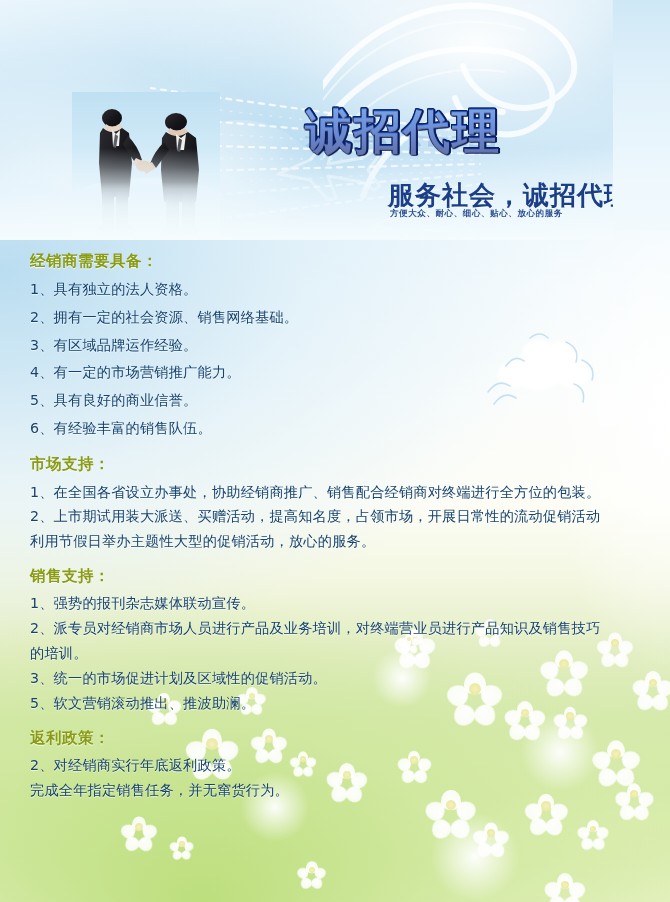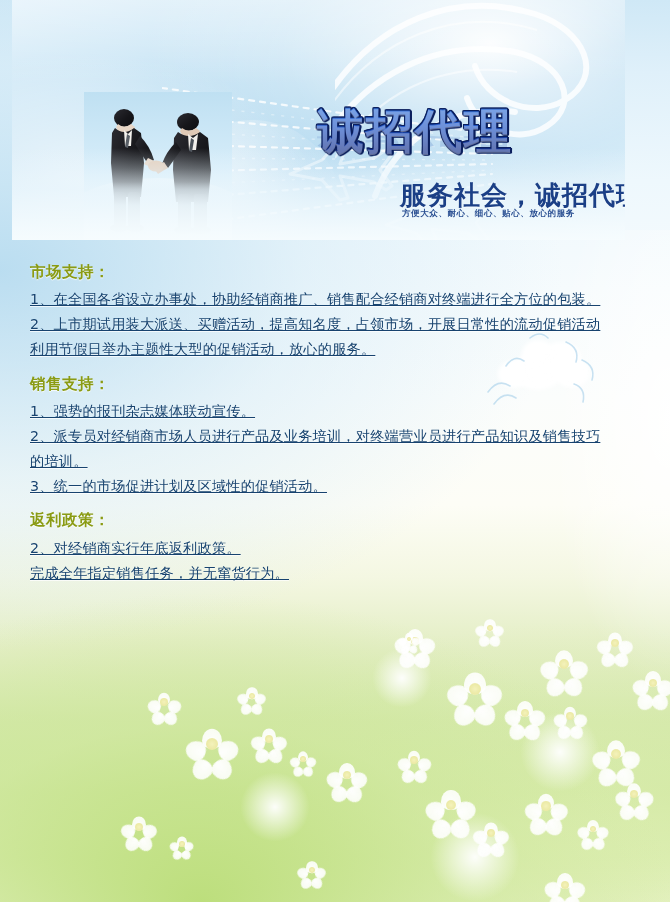--- a/index.html
+++ b/index.html
@@ -91,21 +91,21 @@
     background:radial-gradient(circle, #f4f2bb 0%, #eceaa6 60%, rgba(236,234,166,.5) 100%);
     filter:blur(.6px);
   }
   .glow{
     position:absolute; border-radius:50%;
     background:radial-gradient(circle, rgba(255,255,255,.95) 0%, rgba(255,255,255,0) 70%);
   }
 
   
   .banner{
-    position:absolute; left:12px; top:0; width:613px; height:240px;
+    position:absolute; left:0; top:0; width:613px; height:240px;
     overflow:hidden;
     background:
       radial-gradient(85% 120% at 78% 18%, rgba(255,255,255,.95) 0%, rgba(255,255,255,.25) 40%, rgba(255,255,255,0) 66%),
       radial-gradient(60% 90% at 12% 78%, rgba(255,255,255,.75) 0%, rgba(255,255,255,0) 62%),
       linear-gradient(155deg, #dff0fa 0%, #cde7f6 22%, #b6dbf0 46%, #a9d4ee 62%, #c6e4f5 82%, #edf7fc 100%);
   }
   .banner-sheen{
     position:absolute; left:0; top:0; width:100%; height:100%;
     background:linear-gradient(to bottom, rgba(255,255,255,.35) 0%, rgba(255,255,255,0) 35%, rgba(255,255,255,0) 70%, rgba(255,255,255,.45) 100%);
   }
@@ -183,21 +183,21 @@
   }
   .sec-title.sp-top{ margin-top:11px; }
   .item{
     font-size:14.2px;
     color:#17436f;
     letter-spacing:.2px;
     line-height:1.95;
     text-shadow:0 1px 1px rgba(255,255,255,.7);
     white-space:nowrap;
   }
-  .item.tight{ line-height:1.75;text-decoration:underline; }
+  .item.tight{ line-height:1.75; }
 </style>
 </head>
 <body>
 
 <div class="poster">
 
   <div class="bg-base"></div>
   <div class="bg-green-right"></div>
   <div class="bg-white-right"></div>
 
@@ -541,34 +541,44 @@
     <div class="banner-floor"></div>
 
     <div class="headline-reflection">诚招代理</div>
     <h1 class="headline">诚招代理</h1>
     <h2 class="subhead">服务社会，诚招代理</h2>
     <p class="tagline">方便大众、耐心、细心、贴心、放心的服务</p>
   </div>
 
   <div class="content">
 
+    <section class="section">
+      <h3 class="sec-title">经销商需要具备：</h3>
+      <p class="item">1、具有独立的法人资格。</p>
+      <p class="item">2、拥有一定的社会资源、销售网络基础。</p>
+      <p class="item">3、有区域品牌运作经验。</p>
+      <p class="item">4、有一定的市场营销推广能力。</p>
+      <p class="item">5、具有良好的商业信誉。</p>
+      <p class="item">6、有经验丰富的销售队伍。</p>
+    </section>
 
     <section class="section">
       <h3 class="sec-title sp-top">市场支持：</h3>
       <p class="item tight">1、在全国各省设立办事处，协助经销商推广、销售配合经销商对终端进行全方位的包装。</p>
       <p class="item tight">2、上市期试用装大派送、买赠活动，提高知名度，占领市场，开展日常性的流动促销活动</p>
       <p class="item tight">利用节假日举办主题性大型的促销活动，放心的服务。</p>
     </section>
 
     <section class="section">
       <h3 class="sec-title sp-top">销售支持：</h3>
       <p class="item tight">1、强势的报刊杂志媒体联动宣传。</p>
       <p class="item tight">2、派专员对经销商市场人员进行产品及业务培训，对终端营业员进行产品知识及销售技巧</p>
       <p class="item tight">的培训。</p>
       <p class="item tight">3、统一的市场促进计划及区域性的促销活动。</p>
+      <p class="item tight">5、软文营销滚动推出、推波助澜。</p>
     </section>
 
     <section class="section">
       <h3 class="sec-title sp-top">返利政策：</h3>
       <p class="item tight">2、对经销商实行年底返利政策。</p>
       <p class="item tight">    完成全年指定销售任务，并无窜货行为。</p>
     </section>
 
   </div>
 </div>

